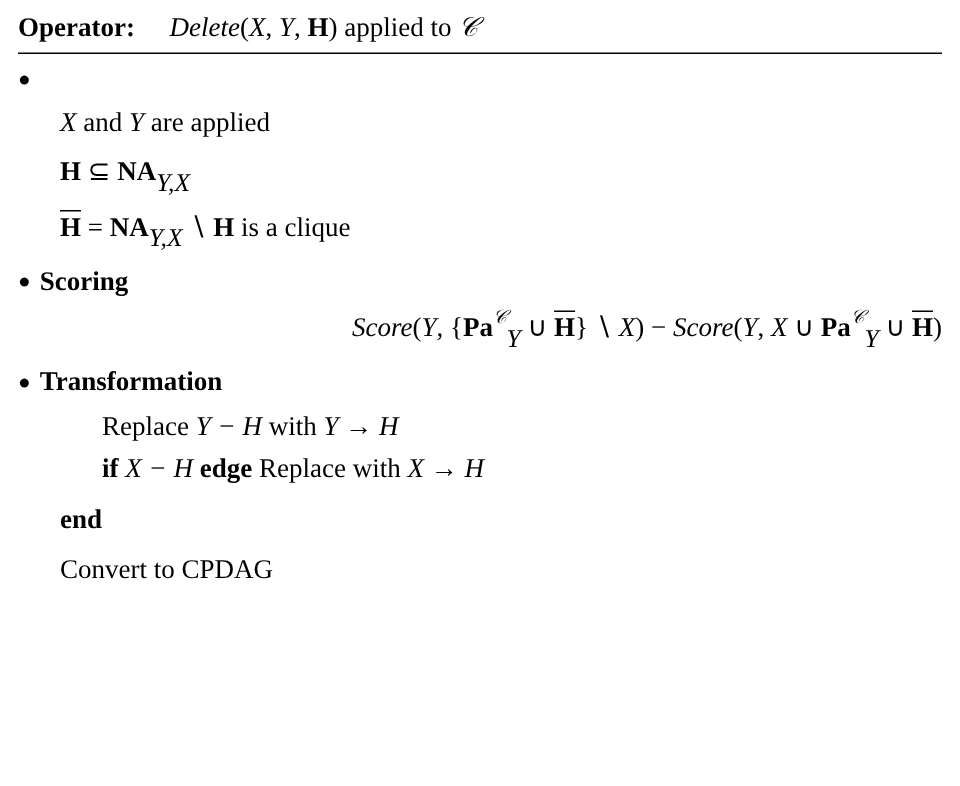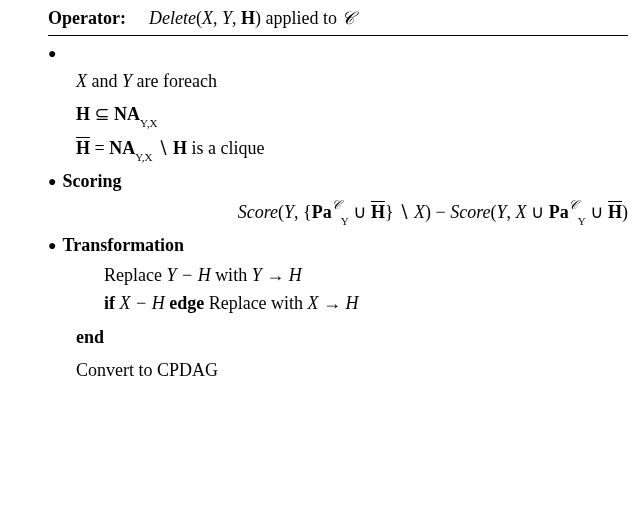--- a/index.html
+++ b/index.html
@@ -6,21 +6,20 @@
     margin: 0;
     padding: 0;
     font-family: "Times New Roman", Times, serif;
     font-size: 18px;
     color: #000;
     background: #fff;
     width: 640px;
   }
   .wrap {
     padding: 8px 12px 12px 12px;
-    margin-left: 36px;
   }
   .hr {
     border-top: 1.2px solid #000;
     margin: 6px 0 12px 0;
   }
   .op-line {
     margin-bottom: 4px;
   }
   .bold { font-weight: bold; }
   .var { font-style: italic; font-family: "Times New Roman", serif; }
@@ -47,21 +46,21 @@
     line-height: 1.5;
   }
   .indent2 {
     margin-left: 56px;
     line-height: 1.55;
   }
   .ol {
     text-decoration: overline;
     text-decoration-thickness: 1.2px;
   }
-  .sub { font-size: 11px; vertical-align: sub; position: relative; top: 2px; }
+  .sub { font-size: 17px; vertical-align: sub; position: relative; top: 2px; font-style: italic;}
   .sup { font-size: 12.5px; vertical-align: super; position: relative; top: -2px; }
   .calC::before { content: "𝒞"; }
   .gap { display: inline-block; width: 14px; }
 </style>
 </head>
 <body>
 <div class="wrap">
 
 <div class="op-line">
   <span class="bold">Operator:</span>
@@ -71,21 +70,21 @@
   <span class="cal calC"></span>
 </div>
 
 <div class="hr"></div>
 
 <div class="section bullet">
   <span class="dot">●</span>
 </div>
 
 <div class="indent1">
-  <span class="var">X</span><span> and </span><span class="var">Y</span><span> are foreach</span>
+  <span class="var">X</span><span> and </span><span class="var">Y</span><span> are applied</span>
 </div>
 
 <div class="indent1">
   <span class="bold rm">H</span><span> ⊆ </span><span class="bold rm">NA</span><span class="sub">Y,X</span>
 </div>
 
 <div class="indent1">
   <span class="bold rm ol">H</span><span> = </span><span class="bold rm">NA</span><span class="sub">Y,X</span><span> ∖ </span><span class="bold rm">H</span><span> is a clique</span>
 </div>
 

